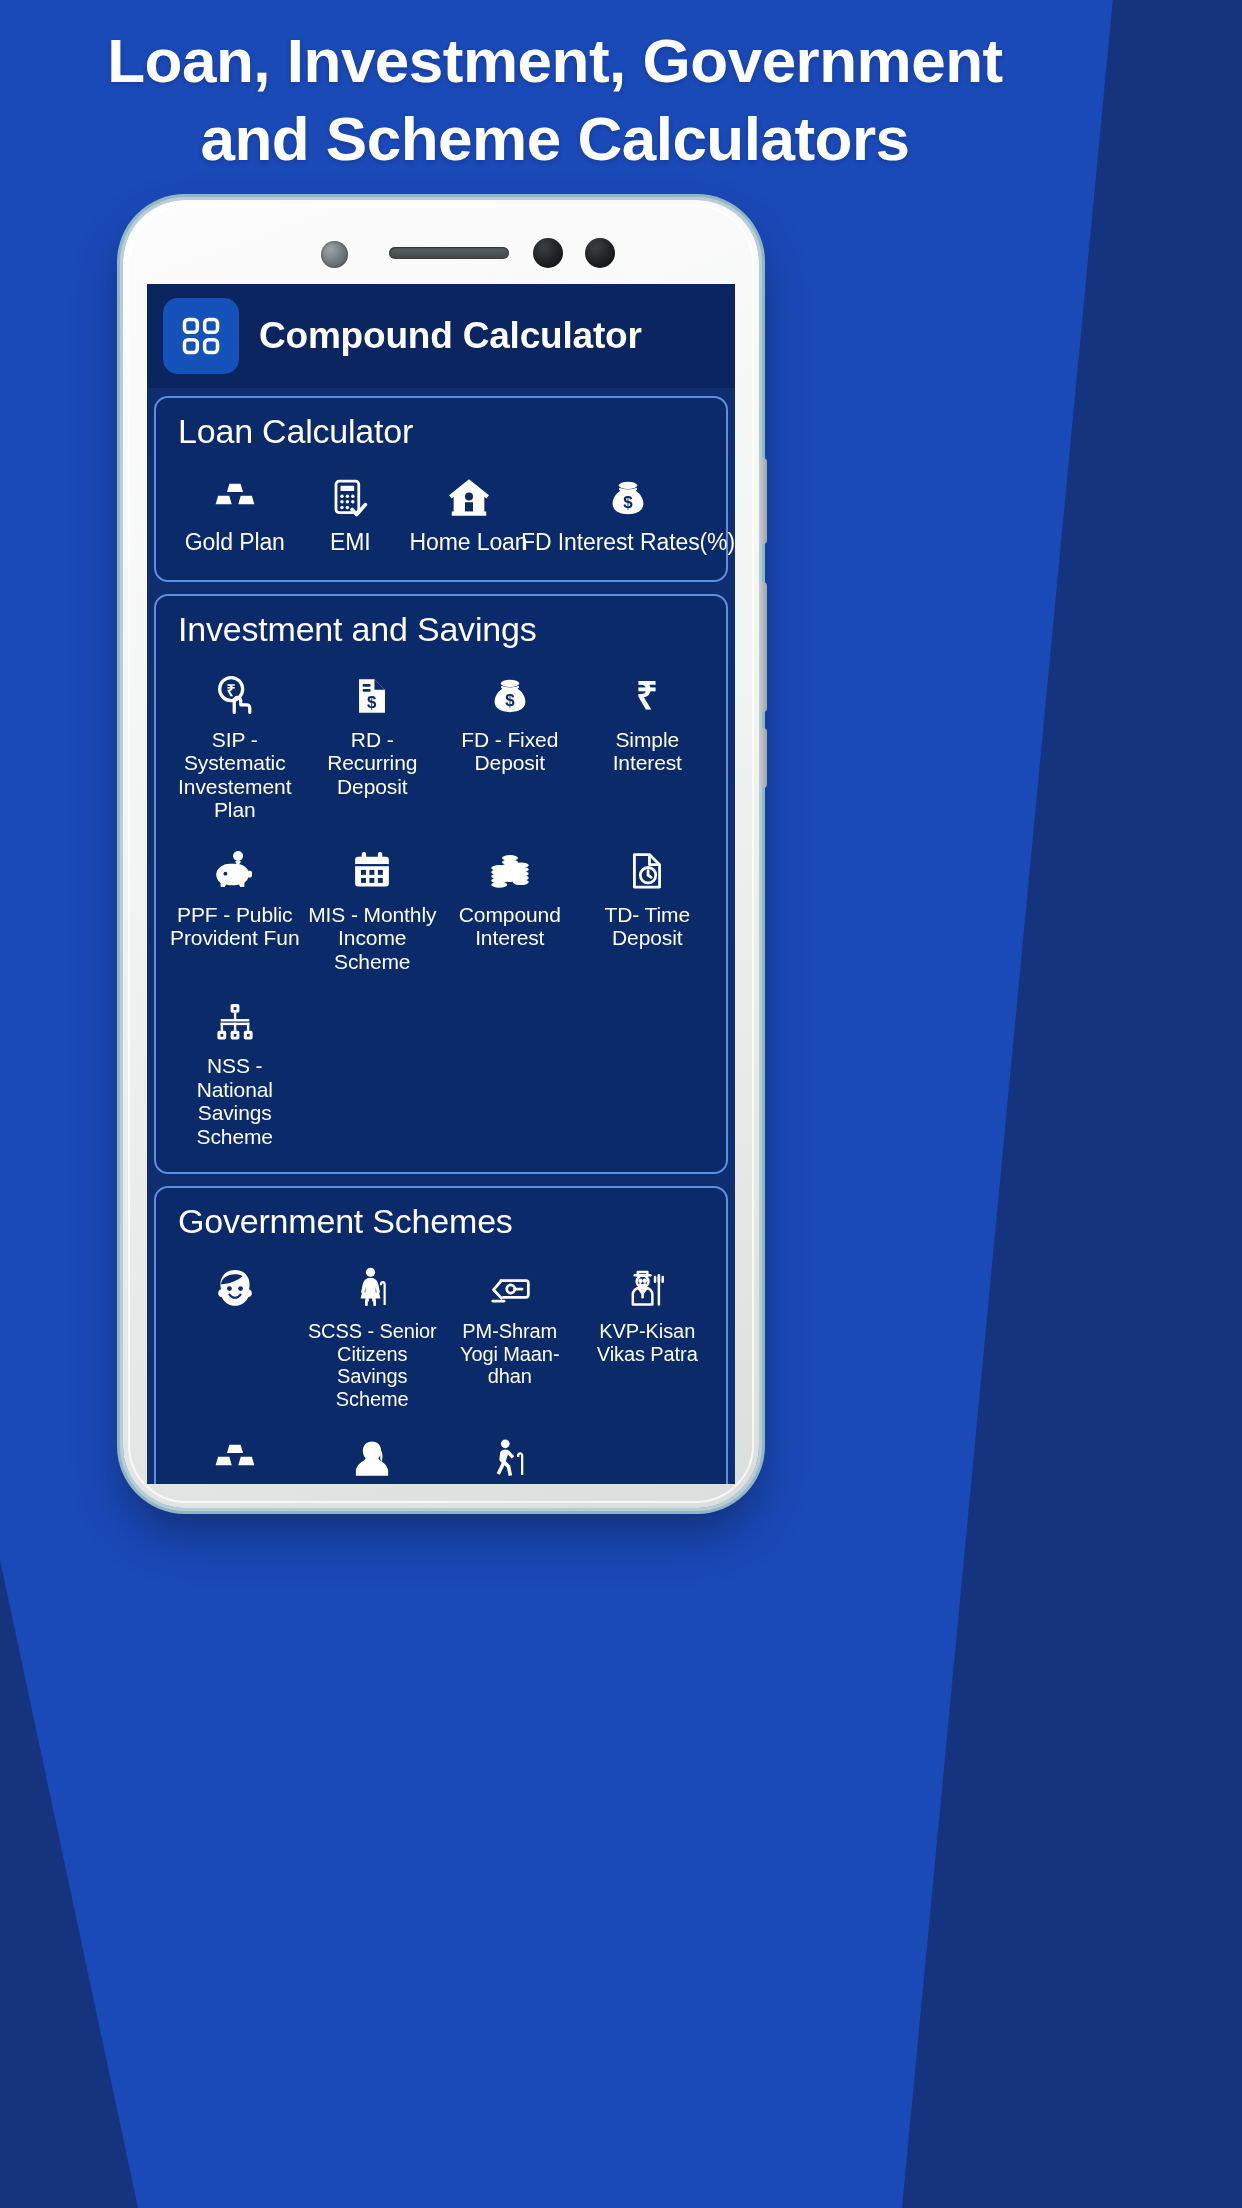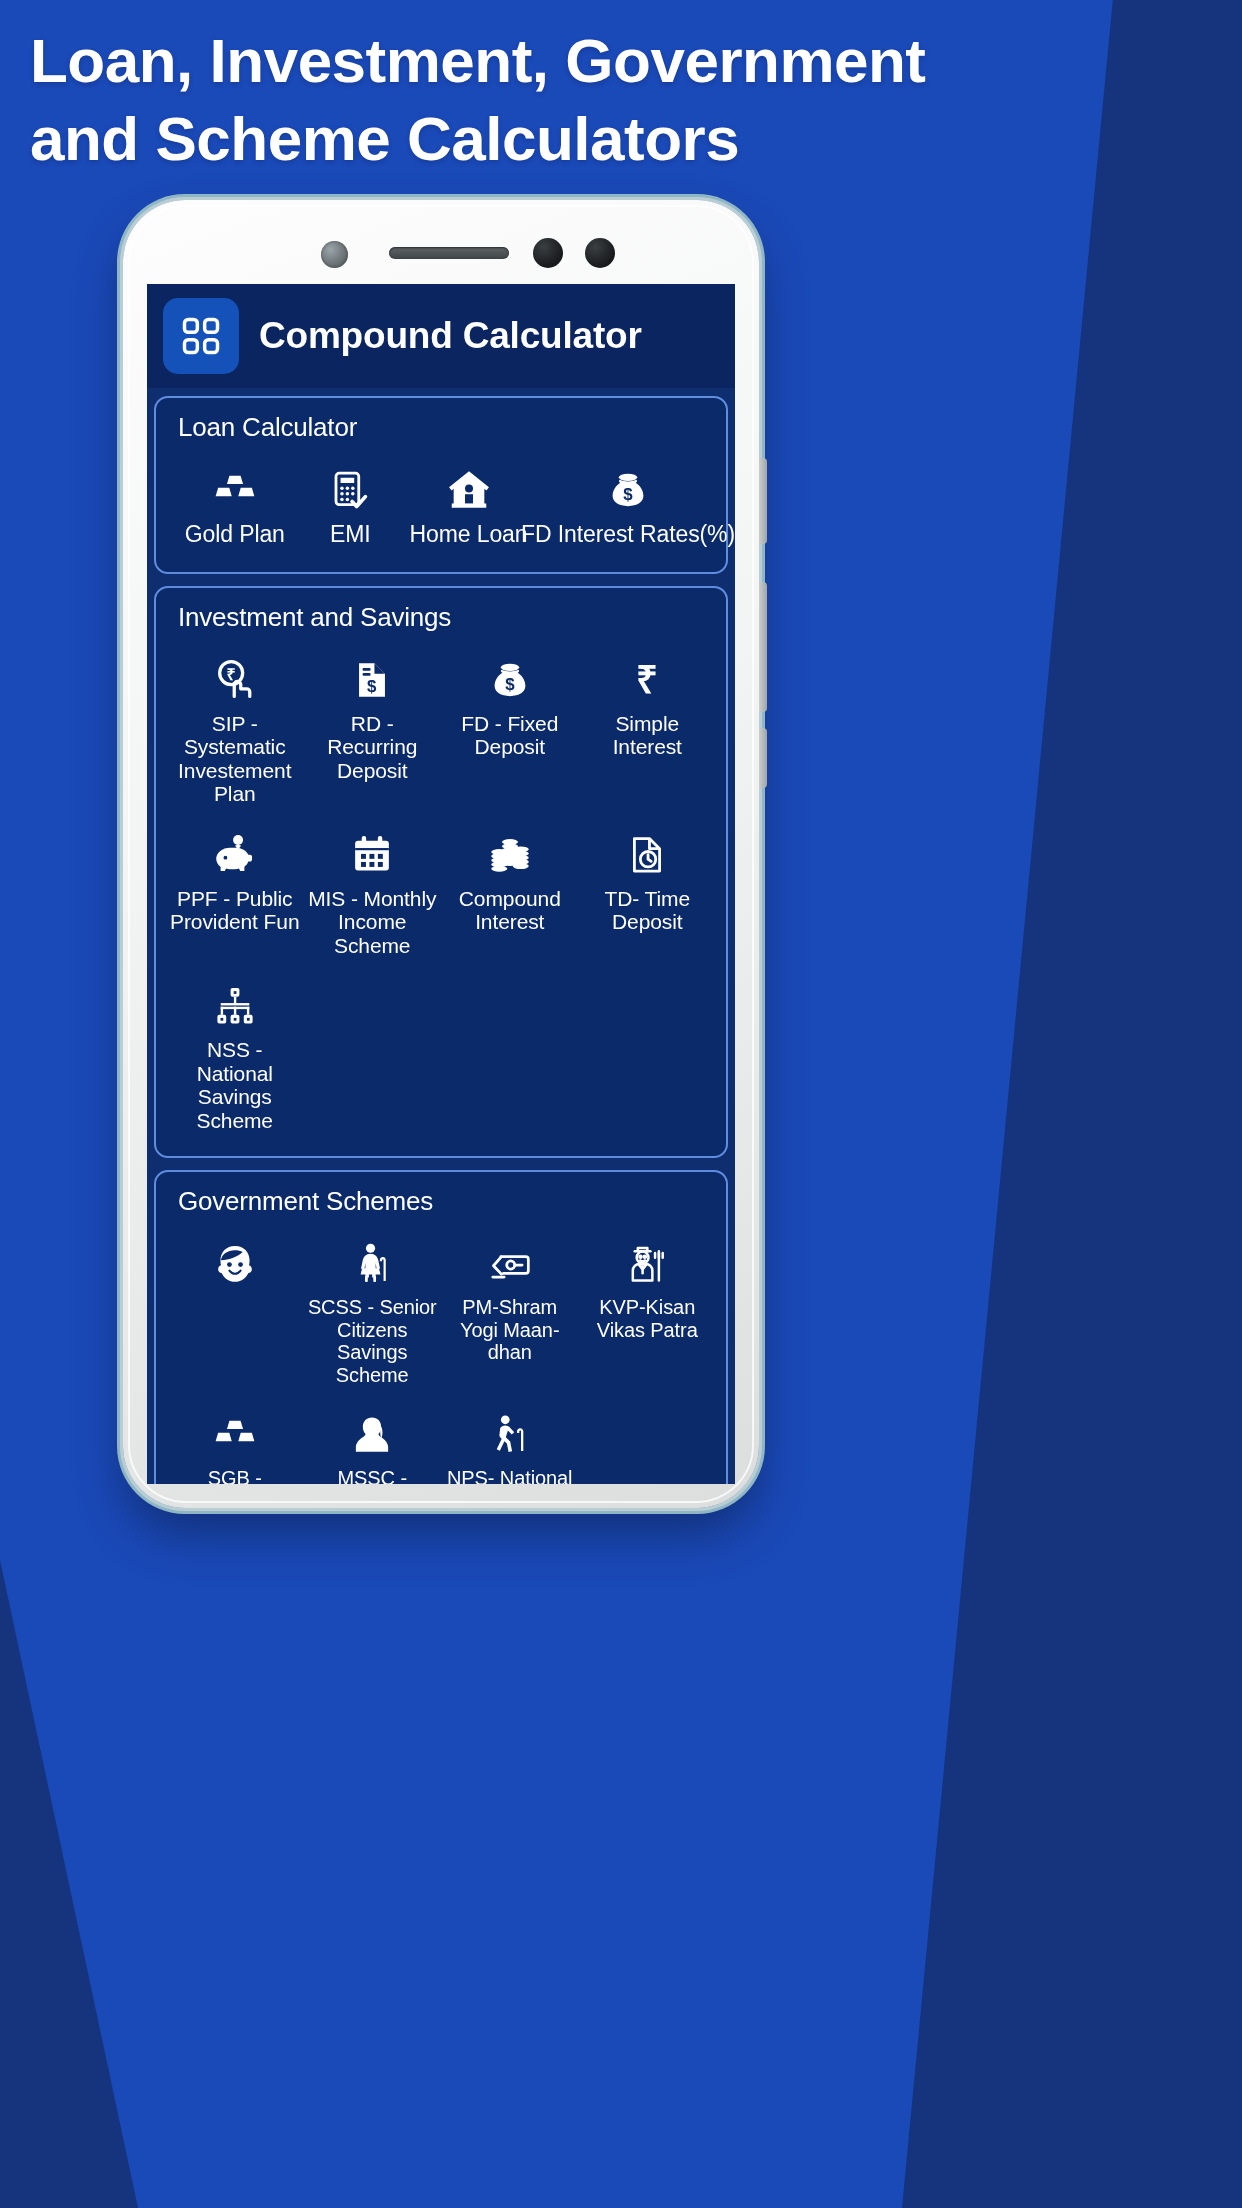--- a/index.html
+++ b/index.html
@@ -38,21 +38,21 @@
     background: #15347d;
     clip-path: polygon(0 28%, 46% 100%, 0 100%);
   }
 
   
   .headline {
     position: absolute;
     top: 22px;
     left: 0;
     width: 1110px;
-    text-align: left;
+    text-align: center;
     color: #ffffff;
     font-weight: bold;
     font-size: 62px;
     line-height: 1.25;
     letter-spacing: -0.5px;
     padding: 0 30px;
     text-shadow: 0 2px 5px rgba(0,0,0,0.18);
   }
   .headline .l2 { display: block; }
 
@@ -173,21 +173,21 @@
     gap: 12px;
   }
   .card {
     background: #0a2a69;
     border: 2px solid #5f8de0;
     border-radius: 14px;
     padding: 12px 10px 16px 10px;
   }
   .card-title {
     color: #ffffff;
-    font-size: 26px;
+    font-size: 34px;
     font-weight: normal;
     margin: 2px 0 6px 12px;
     letter-spacing: -0.2px;
   }
   .grid {
     display: flex;
     flex-wrap: wrap;
   }
   .cell {
     width: 25%;

